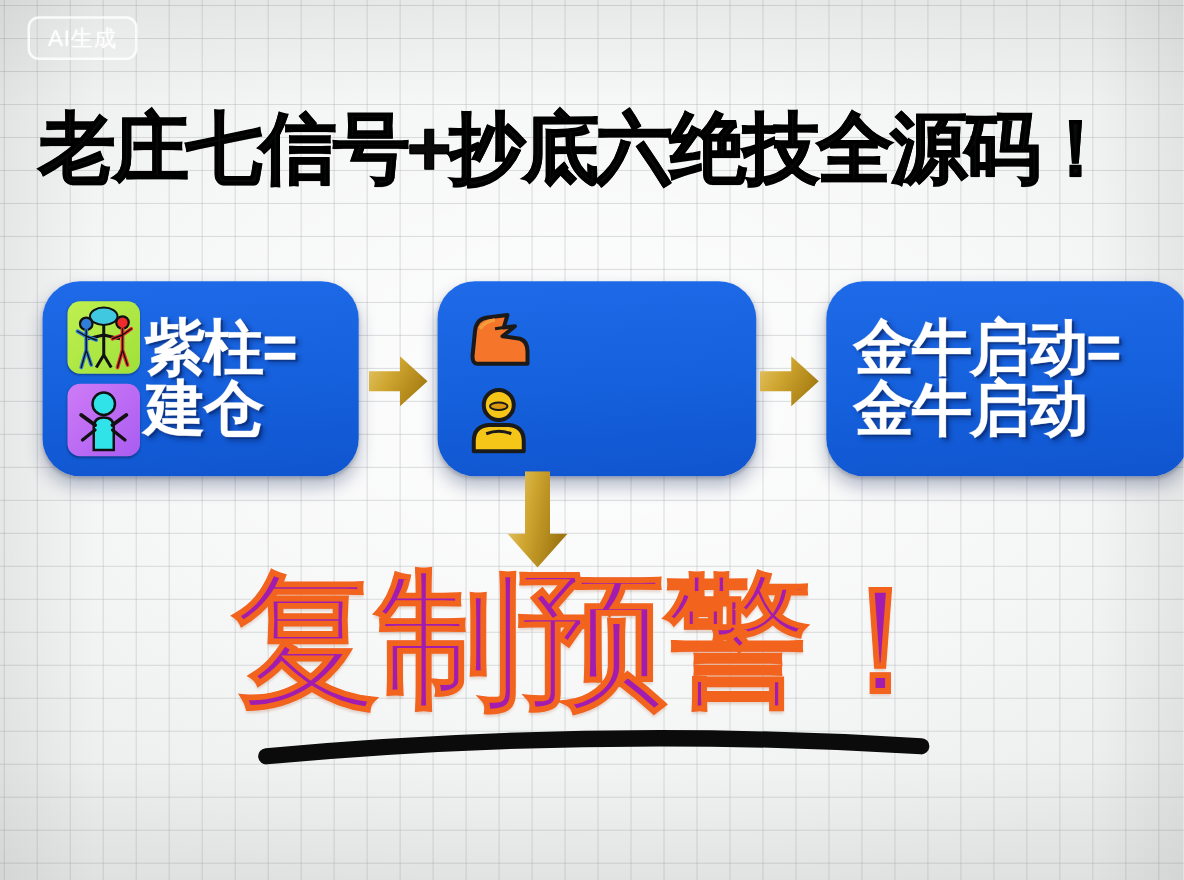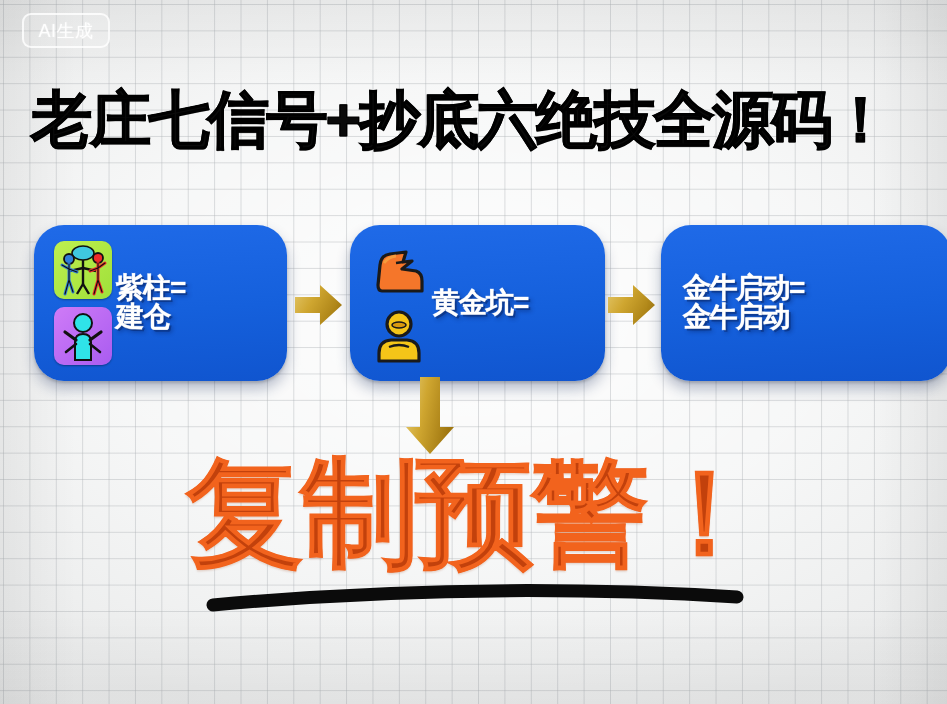--- a/index.html
+++ b/index.html
@@ -91,21 +91,21 @@
     display:flex; align-items:center; justify-content:center;
     box-shadow:0 1px 2px rgba(0,0,0,0.35);
   }
   .tile-green{ background:linear-gradient(135deg,#bff04f 0%, #9fe03a 100%); }
   .tile-purple{ background:linear-gradient(135deg,#cf7bf7 0%, #a95cf0 100%); }
   .glyph-plain{ width:58px; height:58px; display:flex; align-items:center; justify-content:center; }
 
   .node-text{
     flex:1 1 auto;
     color:#ffffff;
-    font-size:28px;
+    font-size:48px;
     font-weight:900;
     line-height:1.03;
     letter-spacing:-1px;
     text-shadow:
       2px 2px 0 rgba(8,40,110,0.55),
       3px 3px 4px rgba(5,25,80,0.45),
       0 0 1px rgba(255,255,255,0.4);
     -webkit-text-stroke:0.6px rgba(255,255,255,0.55);
     white-space:nowrap;
   }
@@ -117,21 +117,21 @@
   #arrow-0{ left:295px; }
   #arrow-1{ left:608px; }
   #arrow-down{ position:absolute; left:401px; top:377px; width:58px; height:78px; }
 
   
   #slogan{
     position:absolute; left:0; top:452px; width:947px;
     text-align:center;
     font-size:118px;
     font-weight:900;
-    color:#c2410c;
+    color:#a21caf;
     letter-spacing:-3px;
     line-height:122px;
     white-space:nowrap;
     text-shadow:0 2px 2px rgba(150,55,10,0.18);
     -webkit-text-stroke:1px #f2631d;
   }
   #underline{ position:absolute; left:205px; top:575px; width:540px; height:42px; }
 </style>
 </head>
 <body>
@@ -203,21 +203,20 @@
       <div class="glyph-plain">
         <svg width="54" height="54" viewBox="0 0 54 54">
           <circle cx="27" cy="15" r="12" fill="#f5c518" stroke="#1a1a1a" stroke-width="3.2"></circle>
           <ellipse cx="27" cy="16" rx="7" ry="3" fill="#d99a10" stroke="#1a1a1a" stroke-width="1.6"></ellipse>
           <path d="M7 52 L7 44 Q7 32 19 31 L35 31 Q47 32 47 44 L47 52 Z" fill="#f5c518" stroke="#1a1a1a" stroke-width="3.2" stroke-linejoin="round"></path>
           <path d="M17 38 Q27 34 37 38" stroke="#1a1a1a" stroke-width="2.4" fill="none"></path>
         </svg>
       </div>
     </div>
     <div class="node-text">
-      <span class="ln">黄金坑=</span>
     </div>
   </div>
 
   <div class="arrow-right" id="arrow-1">
     <svg width="48" height="46" viewBox="0 0 48 46">
       <defs>
         <linearGradient id="gold2" x1="0" y1="0" x2="1" y2="0.5">
           <stop offset="0%" stop-color="#e4c76a"></stop>
           <stop offset="45%" stop-color="#cfa630"></stop>
           <stop offset="100%" stop-color="#a87f13"></stop>

